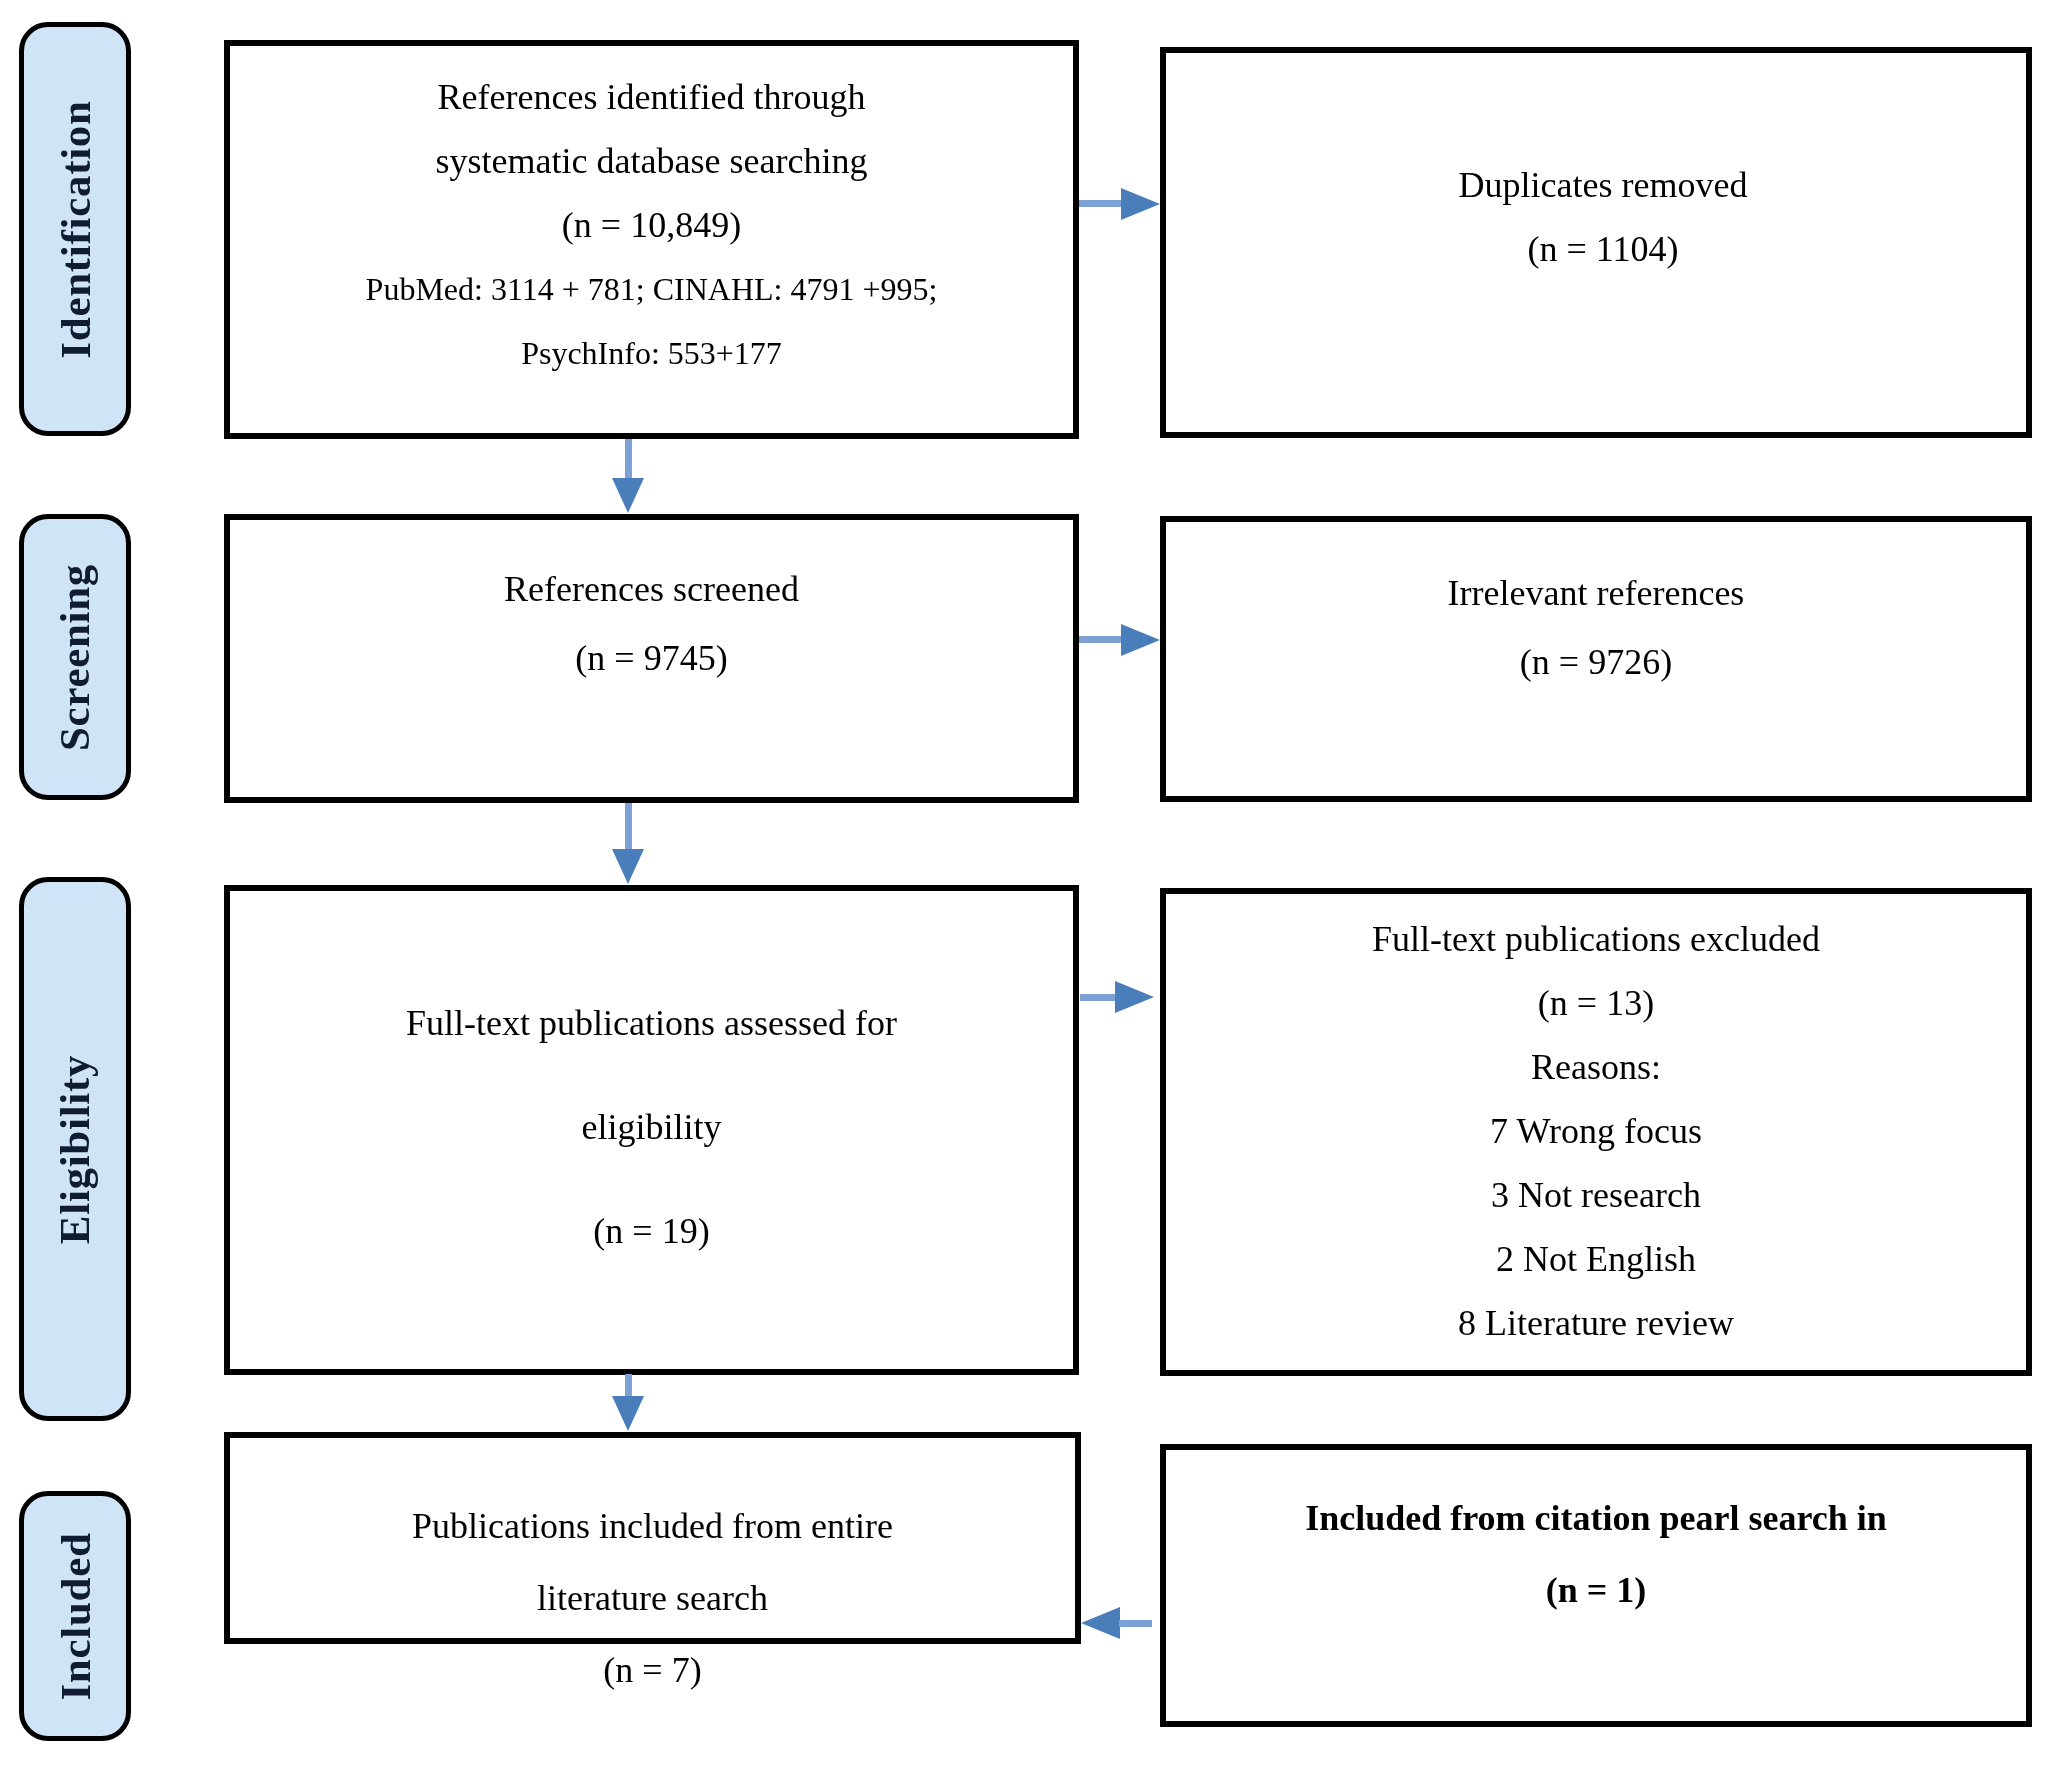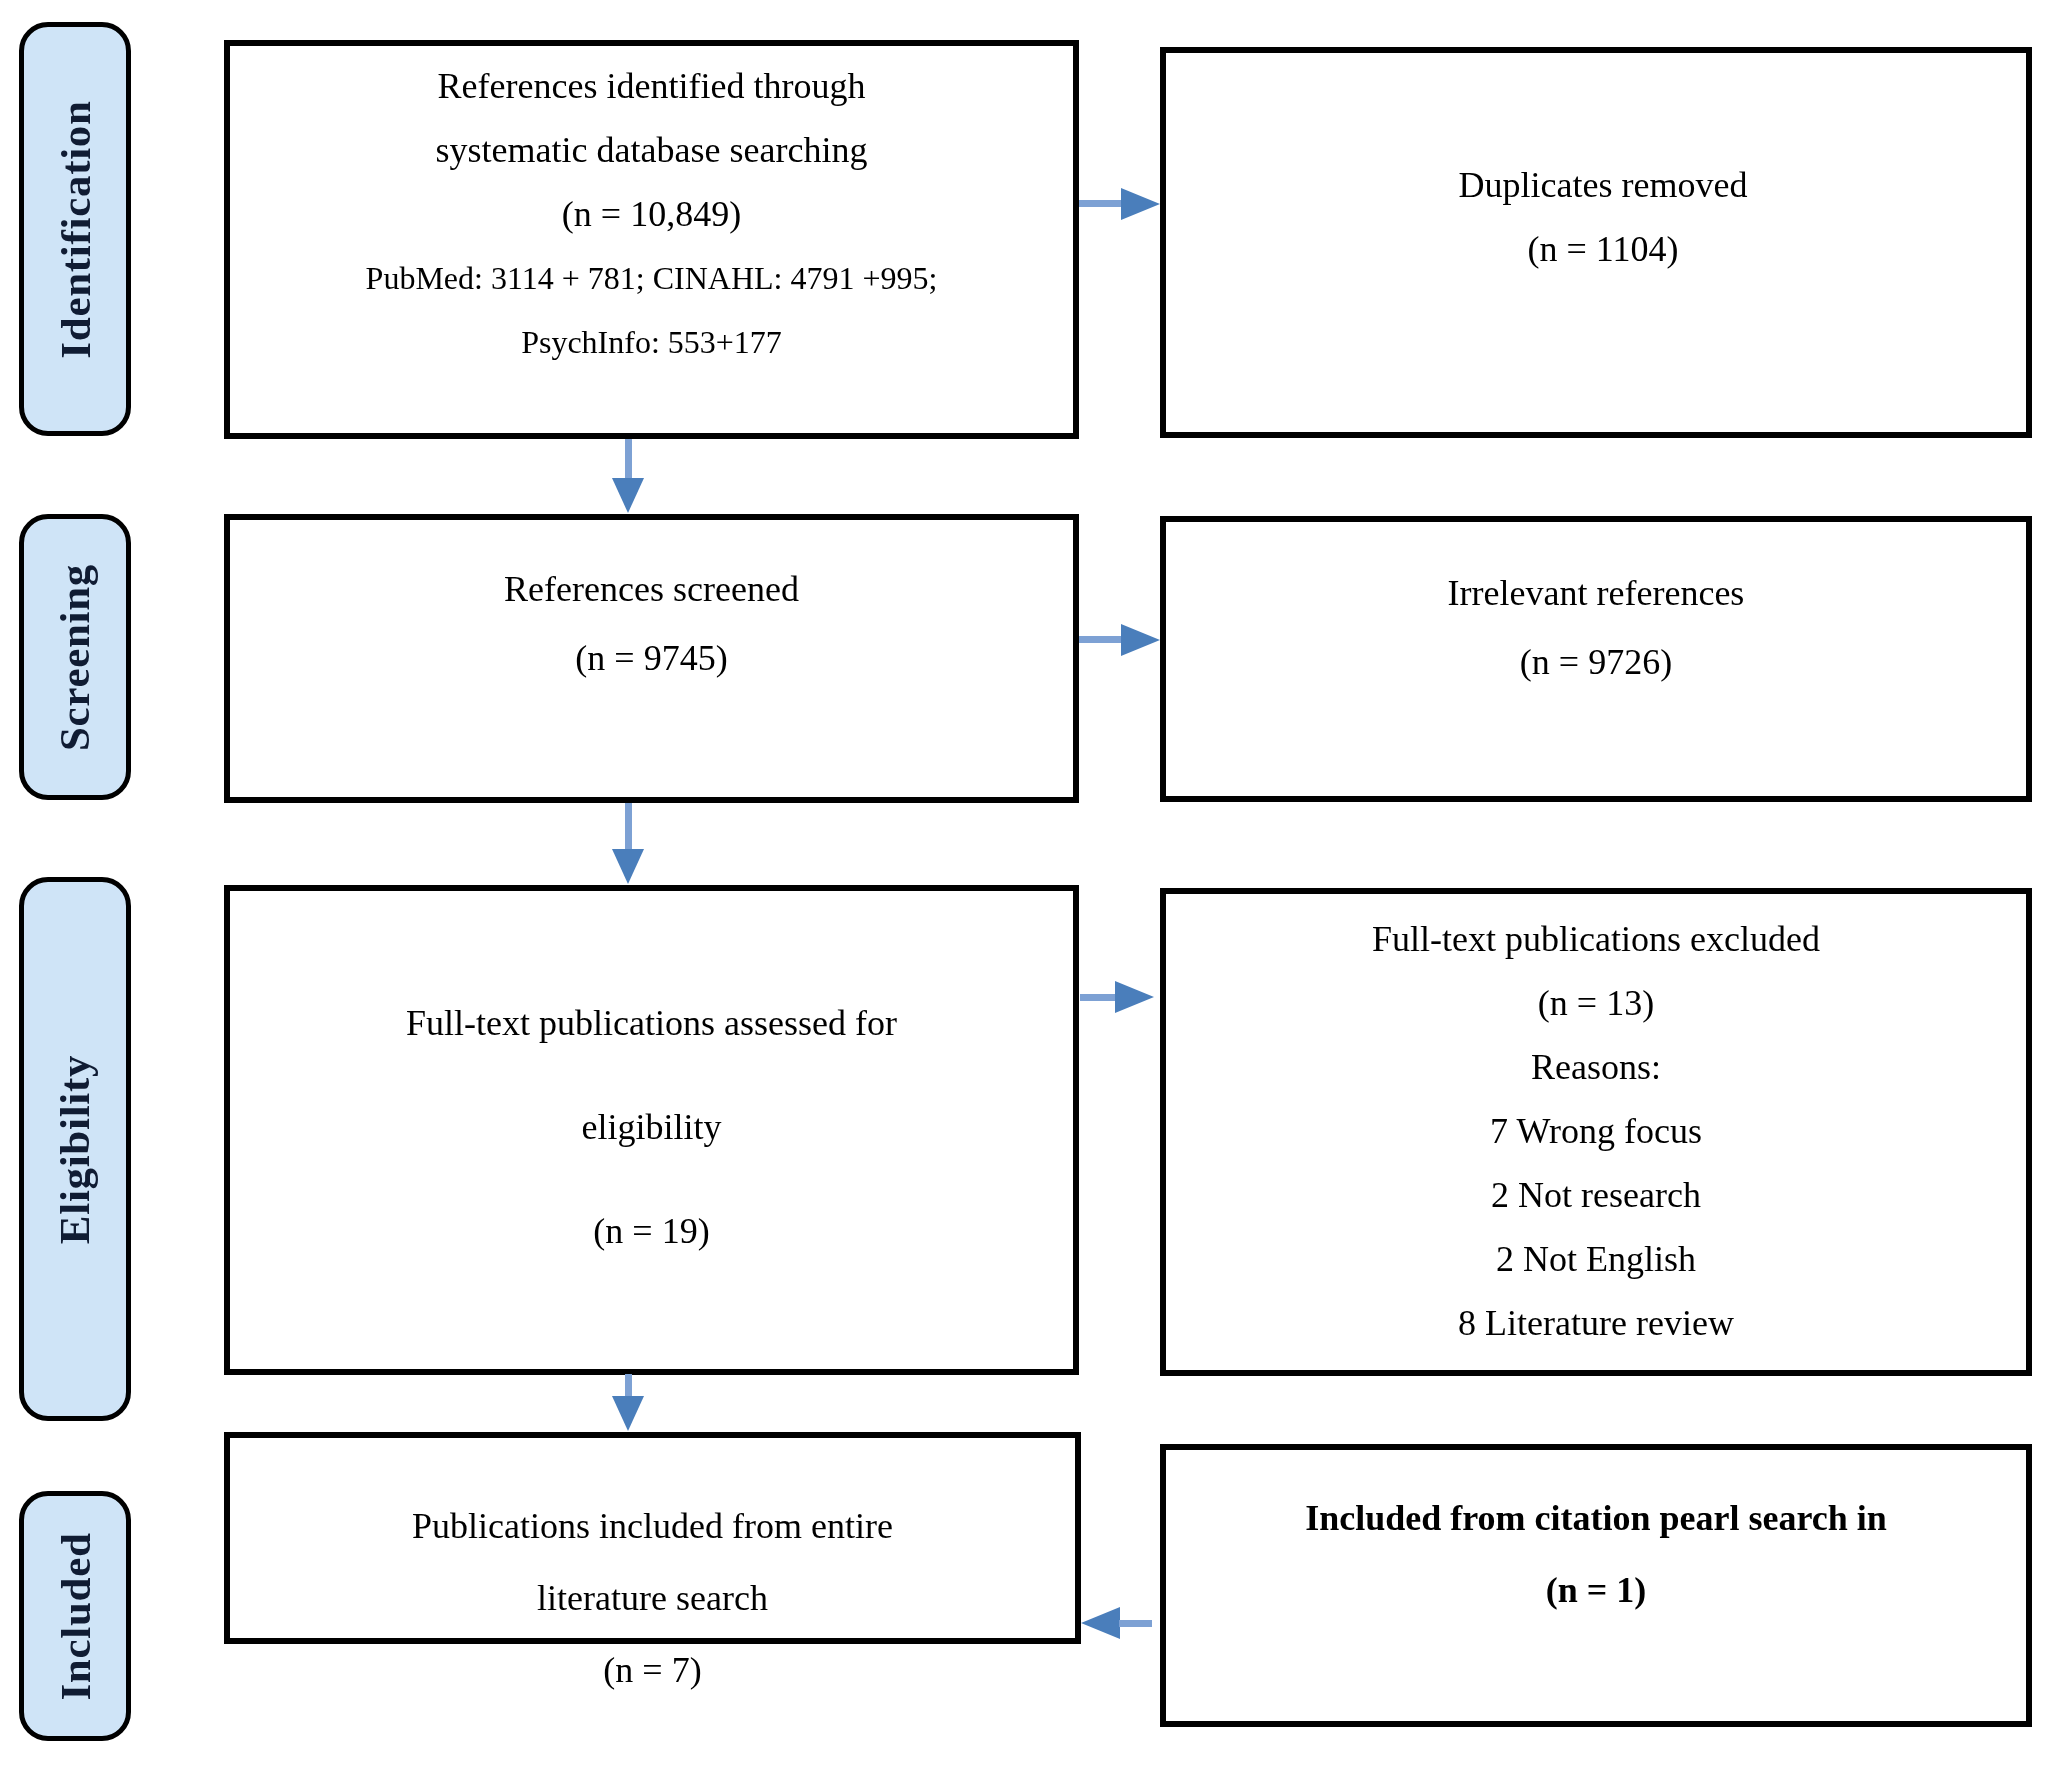--- a/index.html
+++ b/index.html
@@ -55,21 +55,21 @@
   #box-pearl      { left: 1160px; top: 1444px; width: 872px; height: 283px; font-weight: bold; }
 
   .txt {
     position: absolute;
     left: 0; right: 0;
     text-align: center;
     font-size: 36px;
     color: #000;
   }
   .line { display: block; }
-  #box-identified .txt { top: 8px; }
+  #box-identified .txt { top: 19px; }
   #box-identified .line { line-height: 64px; }
   #box-identified .line.small { font-size: 32px; }
   #box-duplicates .txt { top: 100px; padding-left: 14px; }
   #box-duplicates .line { line-height: 64px; }
   #box-screened .txt { top: 35px; }
   #box-screened .line { line-height: 69px; }
   #box-irrelevant .txt { top: 37px; }
   #box-irrelevant .line { line-height: 69px; }
   #box-fulltext .txt { top: 80px; }
   #box-fulltext .line { line-height: 104px; }
@@ -171,21 +171,21 @@
       <span class="line">eligibility</span>
       <span class="line">(n = 19)</span>
     </div>
   </div>
   <div class="box" id="box-excluded">
     <div class="txt">
       <span class="line">Full-text publications excluded</span>
       <span class="line">(n = 13)</span>
       <span class="line">Reasons:</span>
       <span class="line">7 Wrong focus</span>
-      <span class="line">2 Not research</span>
+      <span class="line">3 Not research</span>
       <span class="line">2 Not English</span>
       <span class="line">8 Literature review</span>
     </div>
   </div>
 
   <div class="box" id="box-included">
     <div class="txt">
       <span class="line">Publications included from entire</span>
       <span class="line">literature search</span>
       <span class="line">(n = 7)</span>

